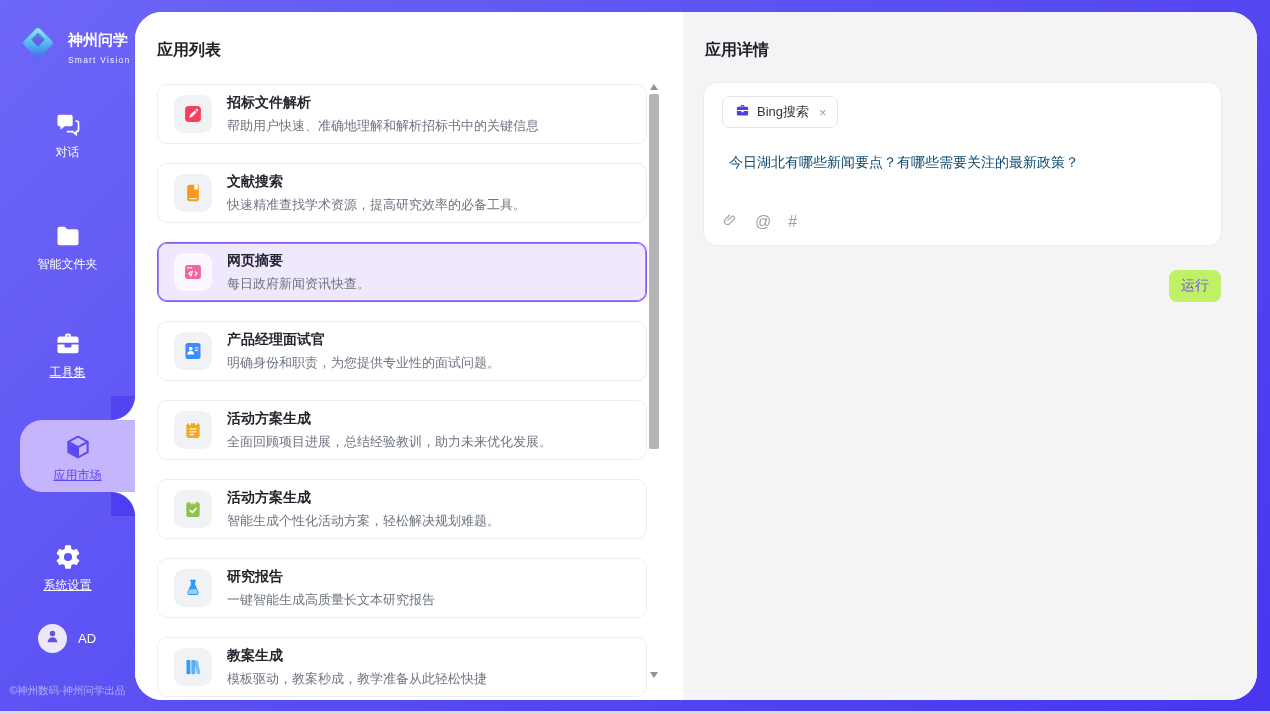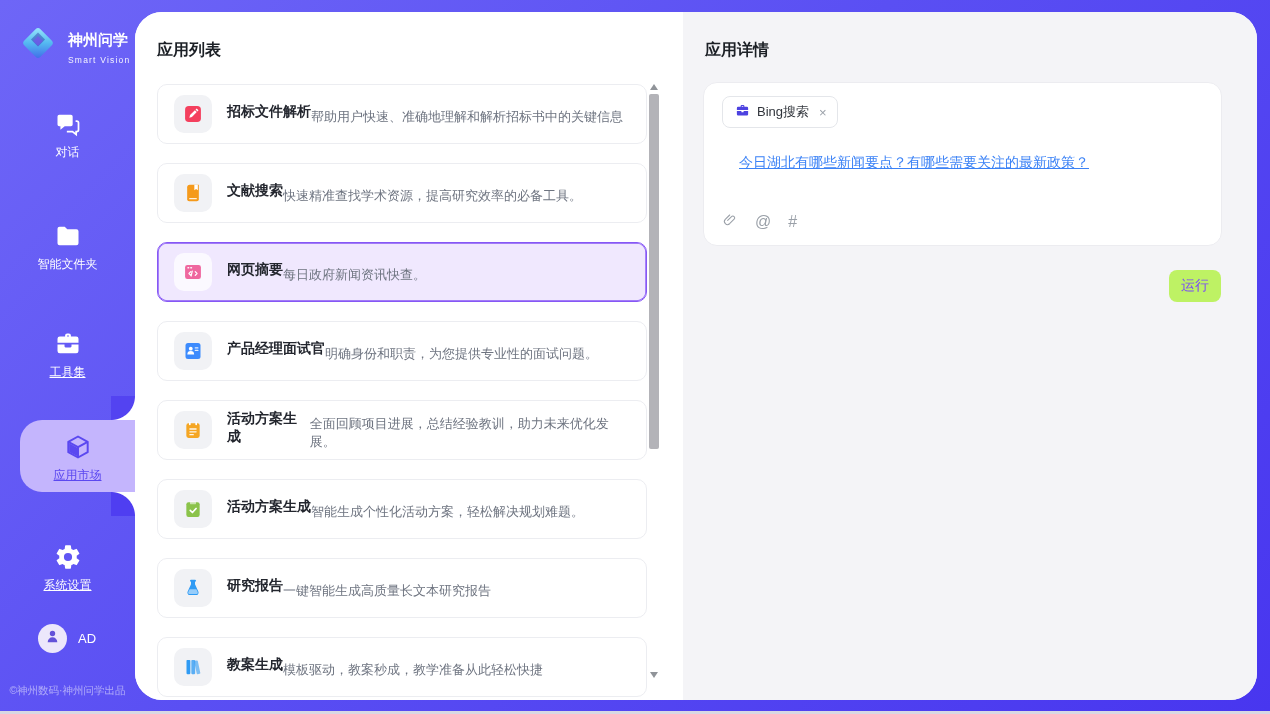--- a/index.html
+++ b/index.html
@@ -41,38 +41,38 @@
   .list-col{width:548px;position:relative;background:#fff;}
   .col-title{position:absolute;left:22px;top:28px;font-size:16px;font-weight:bold;color:#1c2026;}
   .apps{position:absolute;left:22px;top:72px;width:490px;bottom:0;overflow:hidden;}
   .app-card{box-sizing:border-box;height:60px;margin-bottom:19px;border:1px solid #ecedf1;border-radius:10px;
     display:flex;align-items:center;gap:15px;padding:0 16px;background:#fff;cursor:pointer;}
   .app-card.selected{background:#f0e8fe;border-color:#8657f5;box-shadow:inset 0 0 0 .7px #8657f5;}
   .app-icon{flex:0 0 38px;width:38px;height:38px;border-radius:10px;background:#f1f2f5;
     display:flex;align-items:center;justify-content:center;}
   .app-card.selected .app-icon{background:rgba(255,255,255,.75);}
   .app-icon svg{width:20px;height:20px;}
-  .app-text{display:flex;flex-direction:row;}
+  .app-text{display:flex;flex-direction:column;}
   .app-name{font-size:14px;font-weight:bold;color:#23262e;}
   .app-desc{font-size:13px;color:#6e7480;margin-top:5px;}
   .scrollbar{position:absolute;left:512px;top:72px;width:14px;height:594px;}
   .scroll-arrow{width:0;height:0;border-left:4.5px solid transparent;border-right:4.5px solid transparent;margin:0 auto;cursor:pointer;}
   .scroll-arrow.up{border-bottom:6px solid #909499;}
   .scroll-arrow.down{border-top:6px solid #909499;position:absolute;bottom:0;left:2.5px;}
   .scroll-thumb{position:absolute;top:10px;left:2px;width:10px;height:355px;background:#b3b3b8;border-radius:2px;cursor:grab;}
 
   .detail-col{flex:1;position:relative;background:#f4f4f7;}
   .detail-card{position:absolute;left:20px;top:70px;width:519px;height:164px;background:#fff;
     border:1px solid #ececf0;border-radius:14px;box-sizing:border-box;}
   .chip{position:absolute;left:18px;top:13px;display:inline-flex;align-items:center;gap:7px;height:30px;
     padding:0 10px 0 12px;border:1px solid #e4e6ea;border-radius:8px;background:#fff;cursor:pointer;}
   .chip svg{width:15px;height:15px;}
   .chip-label{font-size:13px;color:#30343b;}
   .chip-close{font-size:13px;color:#9ba1a9;margin-left:3px;cursor:pointer;}
-  .query{position:absolute;left:35px;top:69px;right:18px;font-size:14px;color:#3b82f6;line-height:20px;cursor:text;text-decoration:underline;}
+  .query{position:absolute;left:25px;top:69px;right:18px;font-size:14px;color:#0c4a6e;line-height:20px;cursor:text;}
   .composer{position:absolute;left:18px;bottom:13px;display:flex;align-items:center;gap:17px;color:#9aa0a8;}
   .composer .cicon{display:flex;align-items:center;cursor:pointer;}
   .composer svg{width:16px;height:16px;}
   .composer .g{font-size:16px;line-height:1;}
   .run-btn{position:absolute;right:36px;top:258px;width:52px;height:32px;background:#bef264;color:#7c4cf6;
     border:none;border-radius:8px;font-size:14px;display:flex;align-items:center;justify-content:center;
     cursor:pointer;font-family:inherit;}
 </style>
 </head>
 <body>

